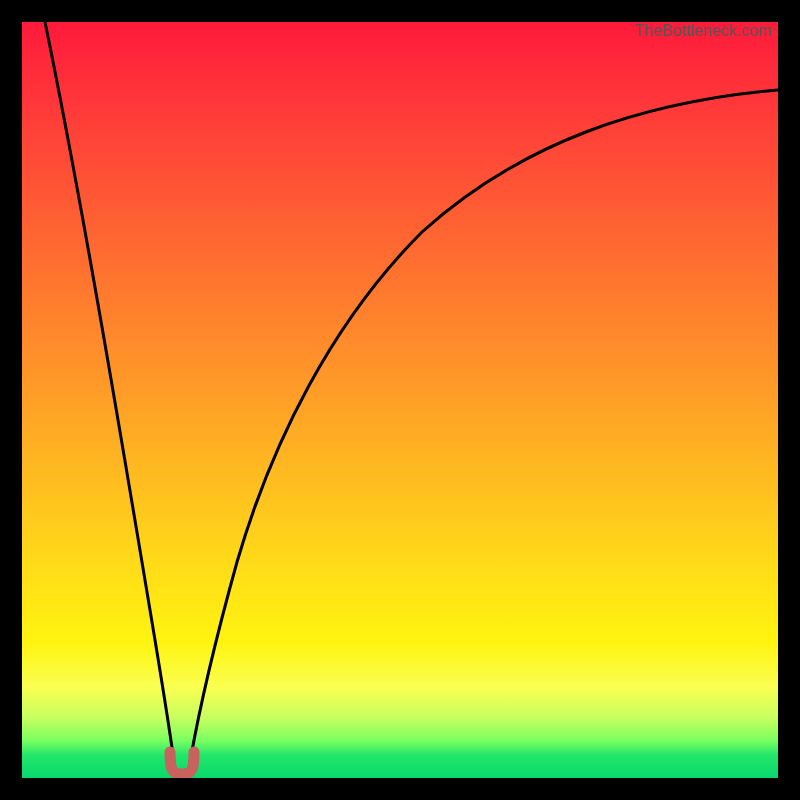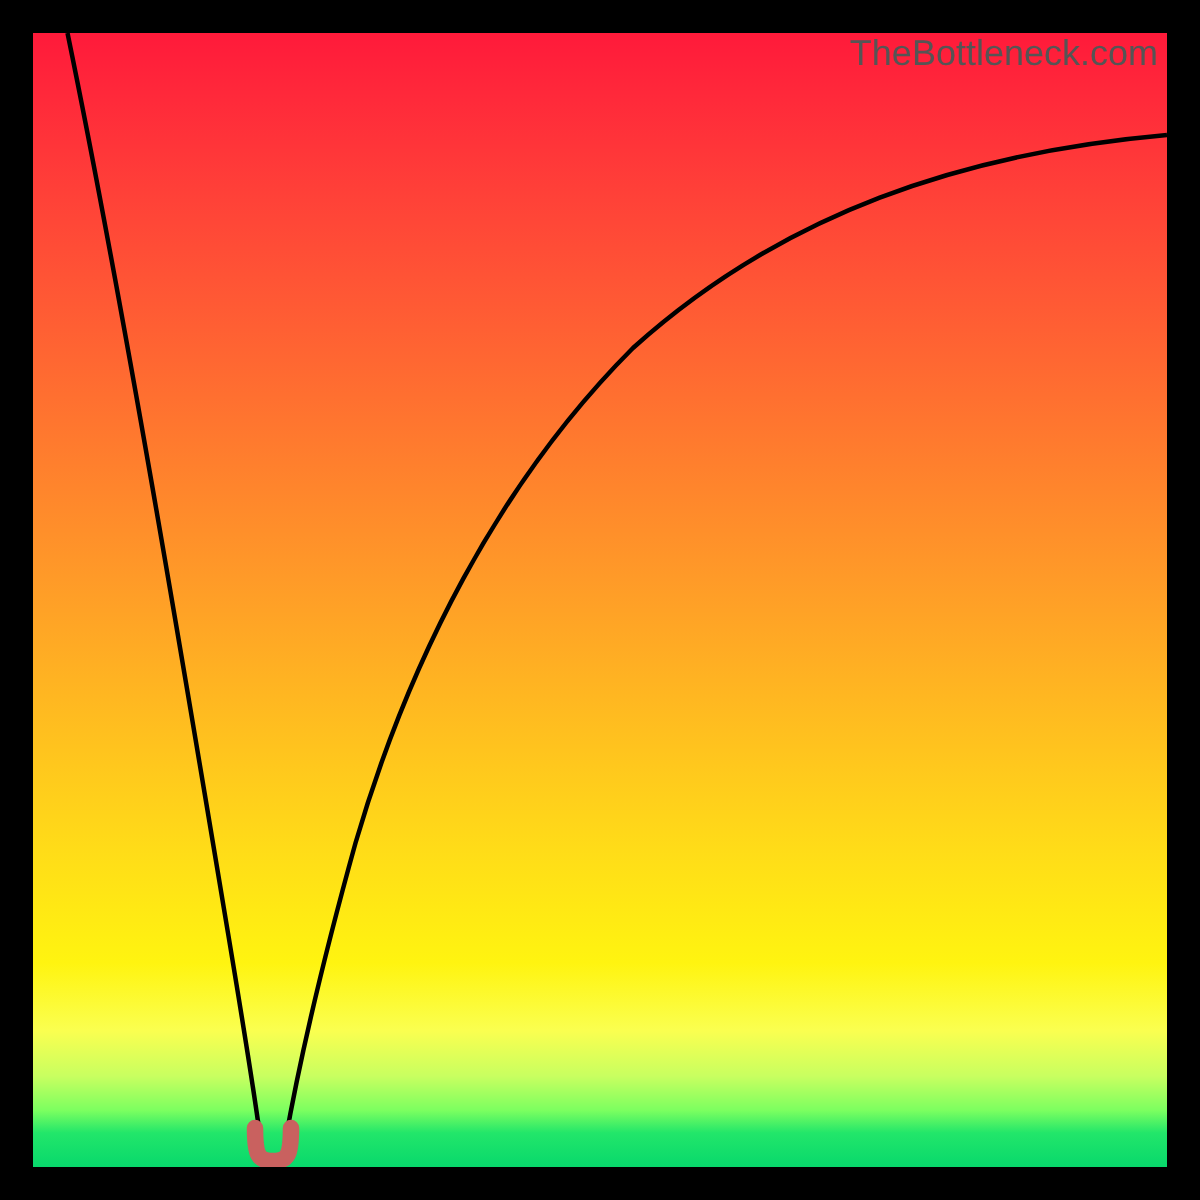--- a/index.html
+++ b/index.html
@@ -47,21 +47,21 @@
     width: 100%;
     height: 100%;
     display: block;
   }
   
   .wm-inplot {
     position: absolute;
     top: 0px;
     right: 6px;
     color: #555;
-    font-size: 24px;
+    font-size: 16px;
     z-index: 6;
   }
 </style>
 </head>
 <body>
 
 <div class="frame">
   <div class="plot-area"></div>
 
   <svg class="overlay" viewBox="0 0 756 756" preserveAspectRatio="none">

